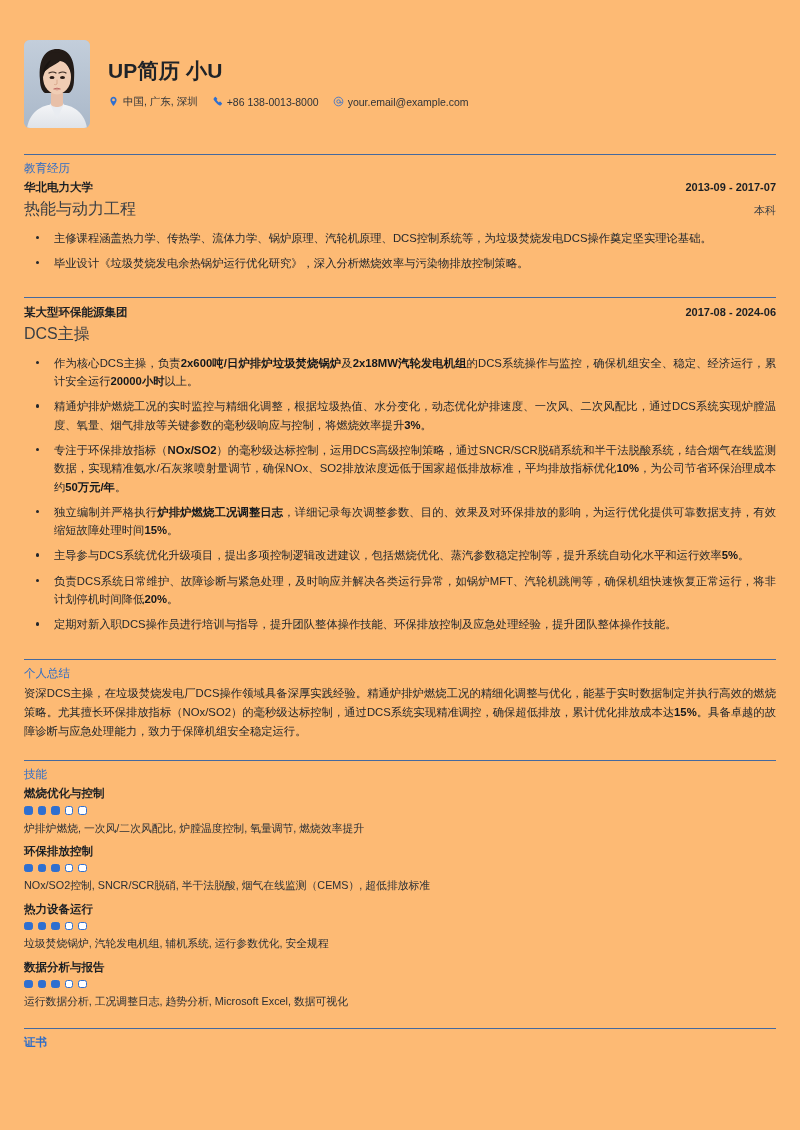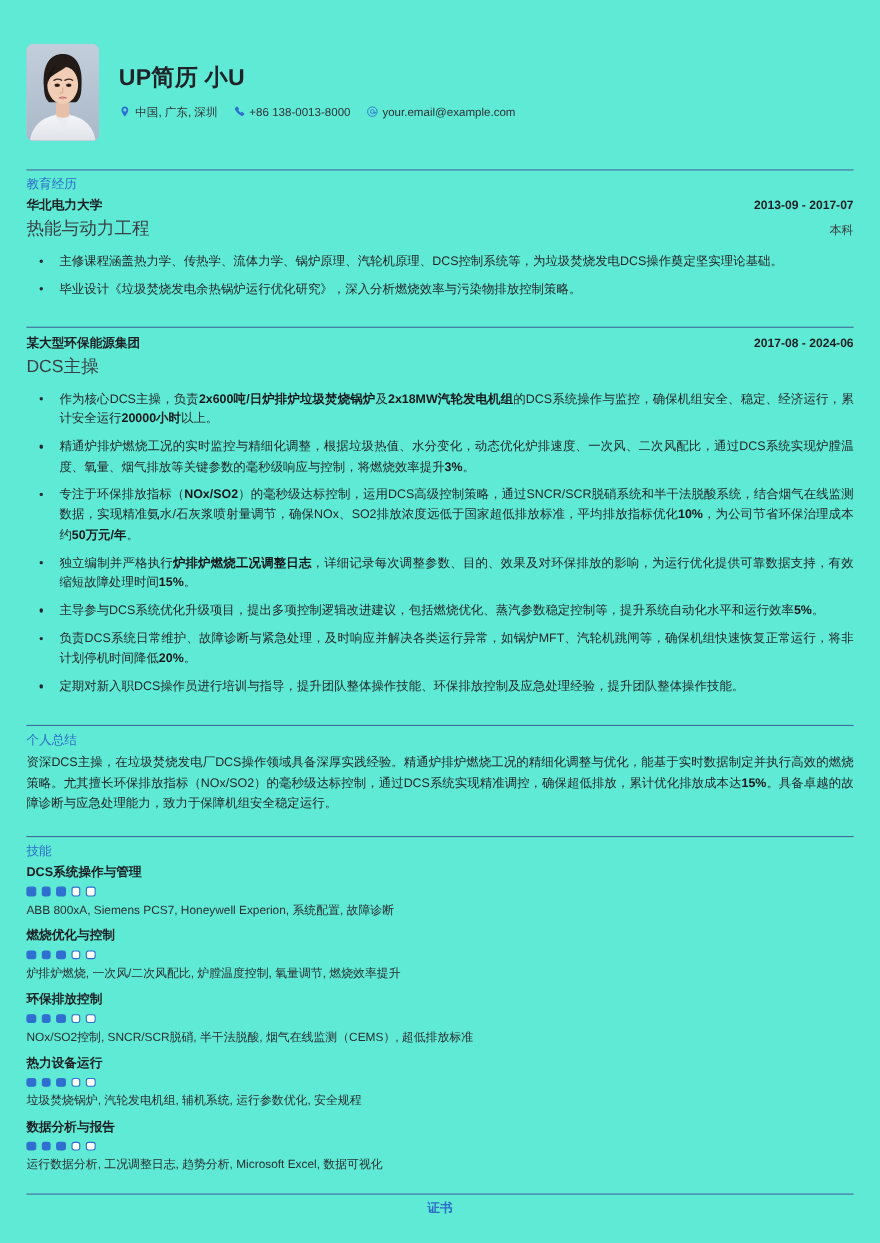--- a/index.html
+++ b/index.html
@@ -9,21 +9,21 @@
   }
   body {
     font-family: "Liberation Sans", "DejaVu Sans", sans-serif;
     -webkit-font-smoothing: antialiased;
   }
   .page {
     position: relative;
     width: 800px;
     height: 1130px;
     margin: 0 auto;
-    background: #5eead4;
+    background: #fdba74;
     overflow: hidden;
     box-sizing: border-box;
   }
   .page-inner {
     padding: 0 24px;
   }
 
   
   .header {
     display: flex;
@@ -184,21 +184,20 @@
     font-size: 10.8px;
     color: #2a2f35;
     line-height: 1.5;
   }
 
   .trailing-title {
     font-size: 11.5px;
     font-weight: 700;
     color: #2d6cc8;
     line-height: 1.3;
-    text-align: center;
   }
 </style>
 </head>
 <body>
 
 <div class="page">
   <div class="page-inner">
 
     <div class="header">
 
@@ -327,31 +326,20 @@
       <div class="section-rule"></div>
       <div class="section-title">个人总结</div>
       <div class="summary">资深DCS主操，在垃圾焚烧发电厂DCS操作领域具备深厚实践经验。精通炉排炉燃烧工况的精细化调整与优化，能基于实时数据制定并执行高效的燃烧策略。尤其擅长环保排放指标（NOx/SO2）的毫秒级达标控制，通过DCS系统实现精准调控，确保超低排放，累计优化排放成本达<b>15%</b>。具备卓越的故障诊断与应急处理能力，致力于保障机组安全稳定运行。</div>
     </div>
 
     <div class="section">
       <div class="section-rule"></div>
       <div class="section-title">技能</div>
       <div>
           <div class="skill">
-            <div class="skill-name">DCS系统操作与管理</div>
-            <div class="dots">
-              <span class="dot on"></span>
-              <span class="dot on"></span>
-              <span class="dot on"></span>
-              <span class="dot off"></span>
-              <span class="dot off"></span>
-            </div>
-            <div class="skill-kw">ABB 800xA, Siemens PCS7, Honeywell Experion, 系统配置, 故障诊断</div>
-          </div>
-          <div class="skill">
             <div class="skill-name">燃烧优化与控制</div>
             <div class="dots">
               <span class="dot on"></span>
               <span class="dot on"></span>
               <span class="dot on"></span>
               <span class="dot off"></span>
               <span class="dot off"></span>
             </div>
             <div class="skill-kw">炉排炉燃烧, 一次风/二次风配比, 炉膛温度控制, 氧量调节, 燃烧效率提升</div>
           </div>

